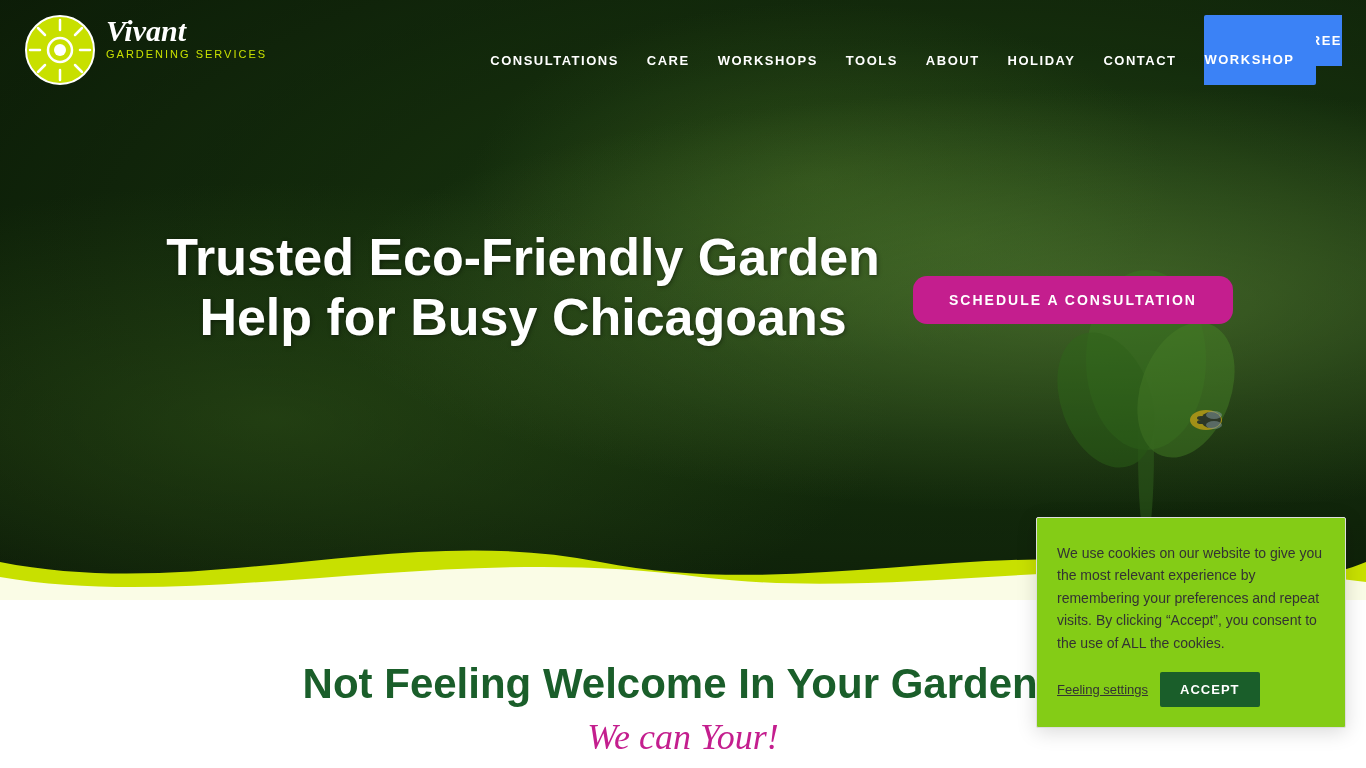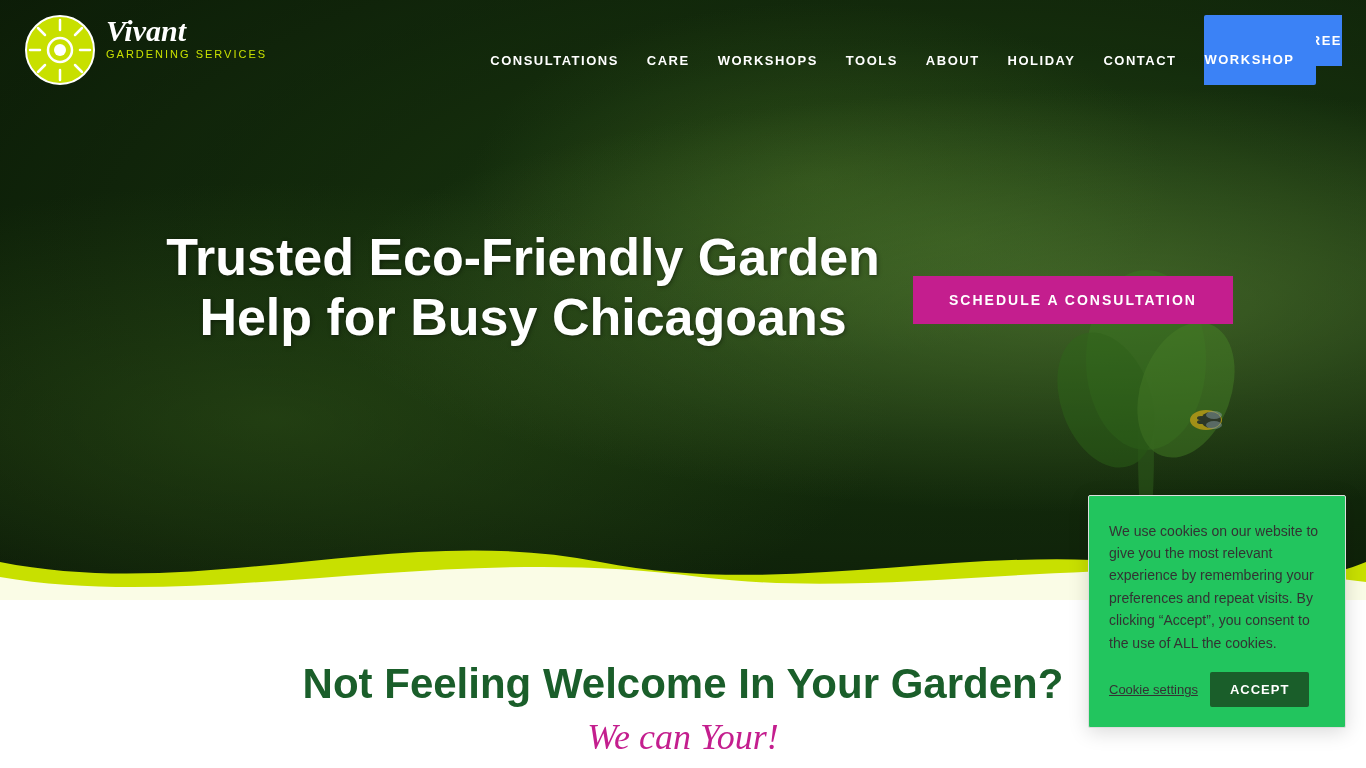--- a/index.html
+++ b/index.html
@@ -120,21 +120,21 @@
     .btn-cta-hero {
       background: #c41e8e;
       color: #fff;
       padding: 16px 36px;
       font-size: 14px;
       font-weight: 800;
       letter-spacing: 2px;
       text-transform: uppercase;
       border: none;
       cursor: pointer;
-      border-radius: 0;
+      border-radius: 14px;
       text-decoration: none;
       display: inline-block;
     }
 
     
     .hero-wave {
       position: absolute;
       bottom: -2px;
       left: 0;
       right: 0;
@@ -159,22 +159,22 @@
       font-size: 36px;
       font-family: 'Georgia', cursive;
       font-style: italic;
     }
 
     
     .cookie-banner {
       position: fixed;
       bottom: 40px;
       right: 20px;
-      width: 258px;
-      background: #22c55e;
+      width: 310px;
+      background: #84cc16;
       border: 1px solid #ddd;
       box-shadow: 0 4px 20px rgba(0,0,0,0.15);
       padding: 24px 20px 20px;
       z-index: 9999;
       border-radius: 2px;
     }
     .cookie-text {
       font-size: 14px;
       color: #333;
       line-height: 1.6;
@@ -294,16 +294,16 @@
 </section>
 
 <section class="below-hero">
   <h2 class="below-title">Not Feeling Welcome In Your Garden?</h2>
   <p class="below-subtitle">We can Your!</p>
 </section>
 
 <div class="cookie-banner">
   <p class="cookie-text">We use cookies on our website to give you the most relevant experience by remembering your preferences and repeat visits. By clicking “Accept”, you consent to the use of ALL the cookies.</p>
   <div class="cookie-actions">
-    <button class="btn-cookie-settings">Cookie settings</button>
+    <button class="btn-cookie-settings">Feeling settings</button>
     <button class="btn-accept">ACCEPT</button>
   </div>
 </div>
 
 </body></html>

